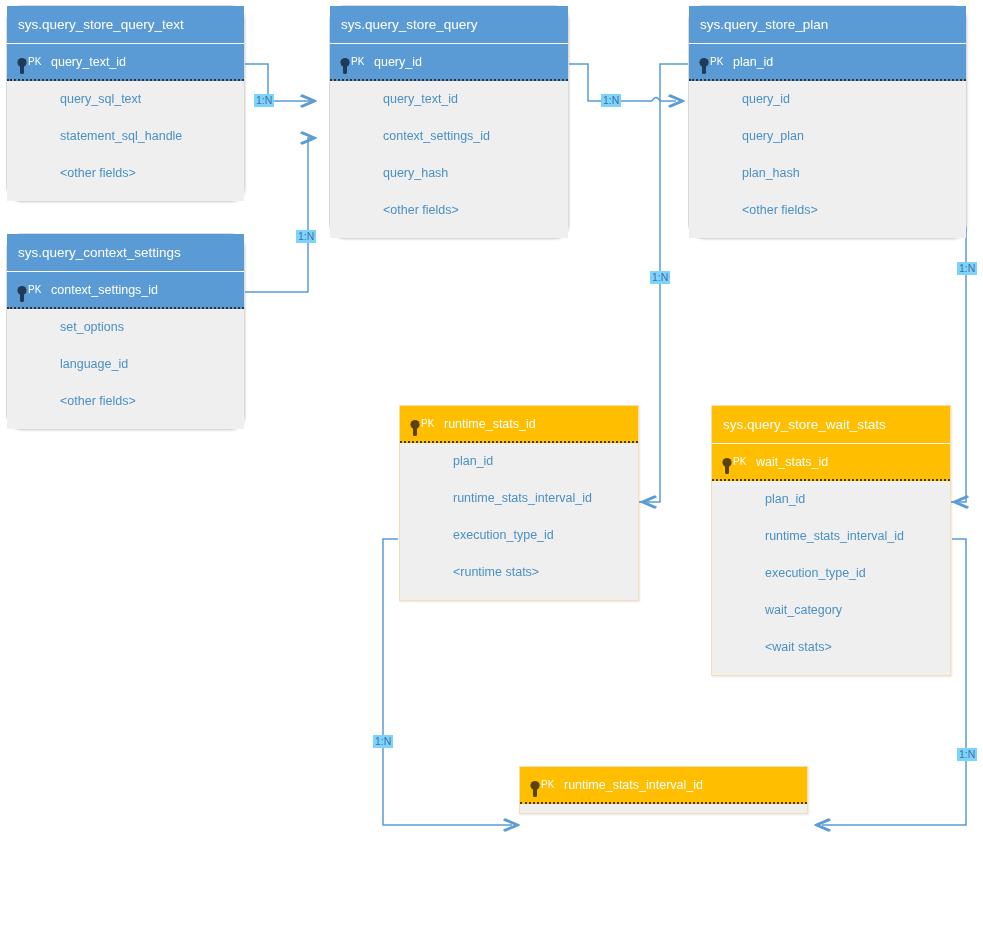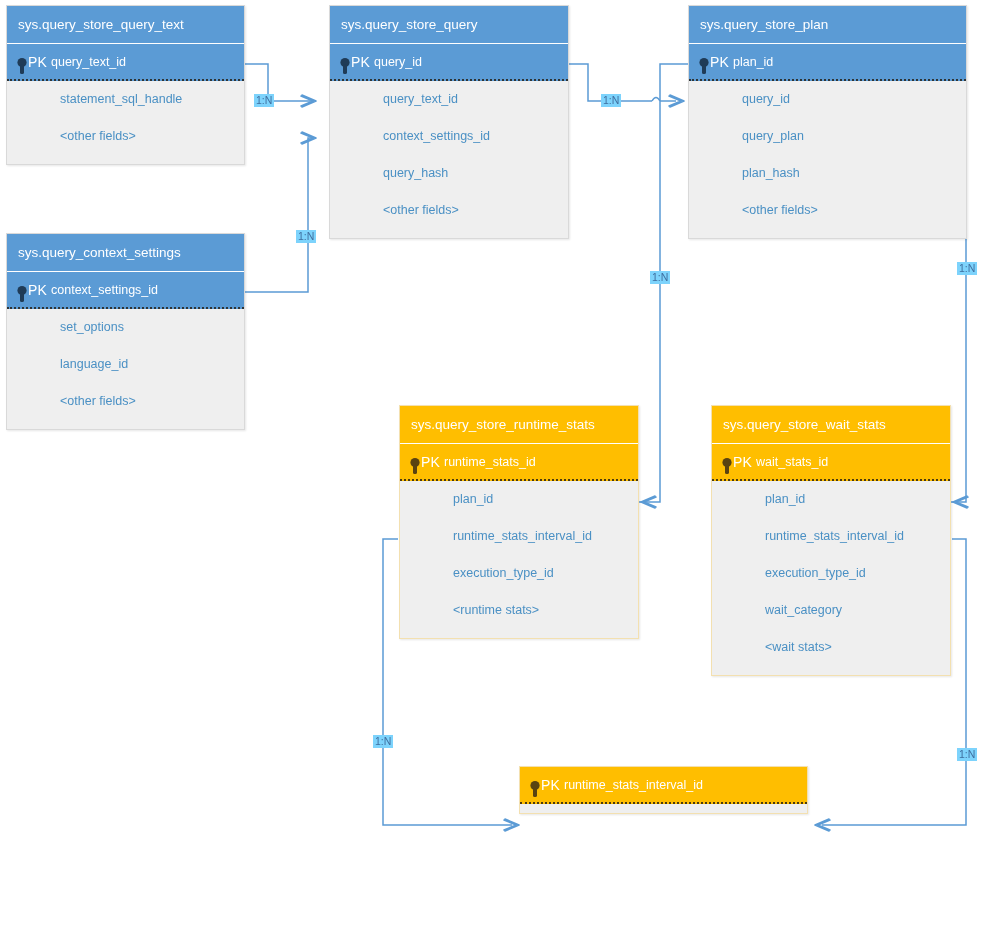--- a/index.html
+++ b/index.html
@@ -40,42 +40,42 @@
     white-space:nowrap;
   }
   .tbl-pk .keyicon{
     position:absolute;left:9px;top:50%;
     transform:translateY(-50%);
     width:26px;height:18px;
   }
   .tbl-pk .pklabel{
     position:absolute;left:21px;top:50%;
     transform:translateY(-50%);
-    font-size:14px;letter-spacing:.2px;
+    font-size:10px;letter-spacing:.2px;
     color:#ffffff;
     line-height:1;
   }
   .tbl-fields{
     box-sizing:border-box;
     background:#efefef;
     padding:0 0 9px 0;
   }
   .fld{
     box-sizing:border-box;
     height:37px;line-height:37px;
     padding-left:53px;
     font-size:12.5px;
     color:#4a90c4;
     white-space:nowrap;
   }
 
   
   .blue .tbl-title{background:#5b9bd5;border-bottom:1px solid #ffffff;}
   .blue .tbl-pk{background:#5b9bd5;border-bottom:2px dotted #2e3436;}
-  .blue{border-color:#d9d9d9;}
+  .blue{border-color:#d9d9d9;border-radius:15px;}
 
   
   .orange .tbl-title{background:#ffbe00;border-bottom:1px solid #ffffff;}
   .orange .tbl-pk{background:#ffbe00;border-bottom:2px dotted #4a3a10;}
   .orange{border-color:#f3e0b0;}
 
   
   .card{
     position:absolute;
     font-size:10.5px;
@@ -151,20 +151,21 @@
       <span class="keyicon">
         <svg viewBox="0 0 26 18" width="26" height="18">
           <circle cx="6" cy="5.5" r="4.6" fill="#1f3b57"></circle>
           <rect x="4" y="7" width="4" height="10" rx="1.6" fill="#1f3b57"></rect>
         </svg>
       </span>
       <span class="pklabel">PK</span>
       <span>query_text_id</span>
     </div>
     <div class="tbl-fields">
+      <div class="fld">query_sql_text</div>
       <div class="fld">statement_sql_handle</div>
       <div class="fld">&lt;other fields&gt;</div>
     </div>
   </div>
 
   <div class="table blue" style="left:329px;top:5px;width:240px;">
     <div class="tbl-title">sys.query_store_query</div>
     <div class="tbl-pk">
       <span class="keyicon">
         <svg viewBox="0 0 26 18" width="26" height="18">
@@ -216,21 +217,20 @@
       <span>context_settings_id</span>
     </div>
     <div class="tbl-fields">
       <div class="fld">set_options</div>
       <div class="fld">language_id</div>
       <div class="fld">&lt;other fields&gt;</div>
     </div>
   </div>
 
   <div class="table orange" style="left:399px;top:405px;width:240px;">
-    <div class="tbl-title">sys.query_store_runtime_stats</div>
     <div class="tbl-pk">
       <span class="keyicon">
         <svg viewBox="0 0 26 18" width="26" height="18">
           <circle cx="6" cy="5.5" r="4.6" fill="#5a4311"></circle>
           <rect x="4" y="7" width="4" height="10" rx="1.6" fill="#5a4311"></rect>
         </svg>
       </span>
       <span class="pklabel">PK</span>
       <span>runtime_stats_id</span>
     </div>

